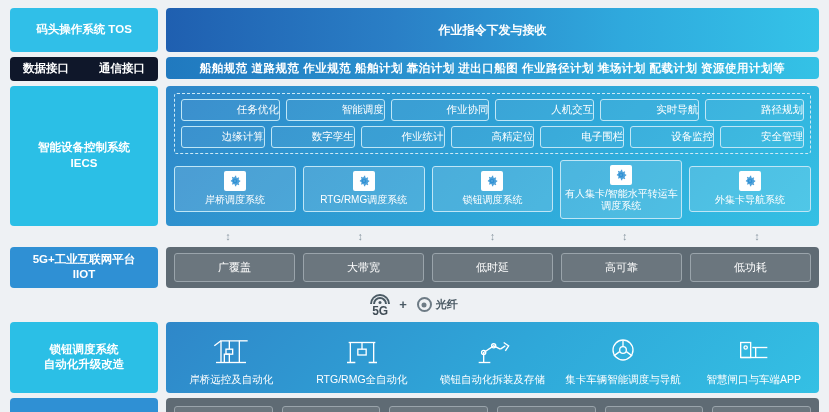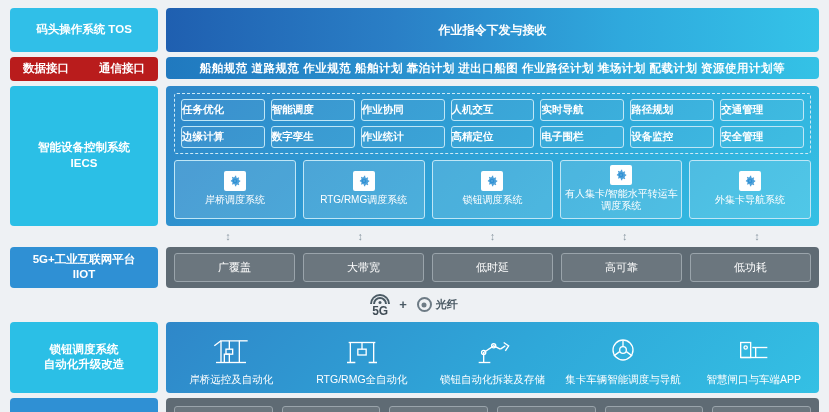--- a/index.html
+++ b/index.html
@@ -26,21 +26,21 @@
     text-align:center;
     border-radius:4px;
     font-size:11.5px;
     line-height:1.35;
     font-weight:bold;
     color:#fff;
     padding:4px 6px;
     box-sizing:border-box;
   }
   .lbl-tos{background:#30bfe8;}
-  .lbl-data{background:#b91c1c;display:flex;gap:30px;}
+  .lbl-data{background:#0f172a;display:flex;gap:30px;}
   .lbl-iecs{background:#2bbfe6;}
   .lbl-5g{background:#2f90d4;}
   .lbl-port{background:#2bbfe6;}
   .lbl-digital{background:#2f90d4;}
 
   .right-panel{
     flex:1 1 auto;
     border-radius:4px;
     box-sizing:border-box;
   }
@@ -73,29 +73,28 @@
     border:1px dashed #cdeaf7;
     border-radius:3px;
     padding:5px 6px;
     display:flex;flex-direction:column;gap:5px;
   }
   .chip-row{display:flex;gap:6px;}
   .chip{
     flex:1 1 0;
     border:1px solid #bfe6f6;
     border-radius:3px;
-    text-align:left;
+    text-align:right;
     font-size:10.5px;
     padding:3px 0;
     color:#ffffff;
     background:rgba(255,255,255,0.06);
     white-space:nowrap;
-    font-weight:bold;
-  }
-  .sys-row{display:flex;gap:7px;}
+  }
+  .sys-row{display:flex;gap:7px;align-items:center;}
   .sys-card{
     flex:1 1 0;
     background:rgba(255,255,255,0.14);
     border:1px solid #bfe6f6;
     border-radius:3px;
     display:flex;flex-direction:column;align-items:center;justify-content:center;
     padding:4px 2px 5px;
     gap:3px;
   }
   .sys-icon{
@@ -232,21 +231,20 @@
     </div>
     <div class="right-panel iecs-panel">
       <div class="dashed-box">
         <div class="chip-row">
           <div class="chip">任务优化</div>
           <div class="chip">智能调度</div>
           <div class="chip">作业协同</div>
           <div class="chip">人机交互</div>
           <div class="chip">实时导航</div>
           <div class="chip">路径规划</div>
-          <div class="chip">交通管理</div>
         </div>
         <div class="chip-row">
           <div class="chip">边缘计算</div>
           <div class="chip">数字孪生</div>
           <div class="chip">作业统计</div>
           <div class="chip">高精定位</div>
           <div class="chip">电子围栏</div>
           <div class="chip">设备监控</div>
           <div class="chip">安全管理</div>
         </div>

